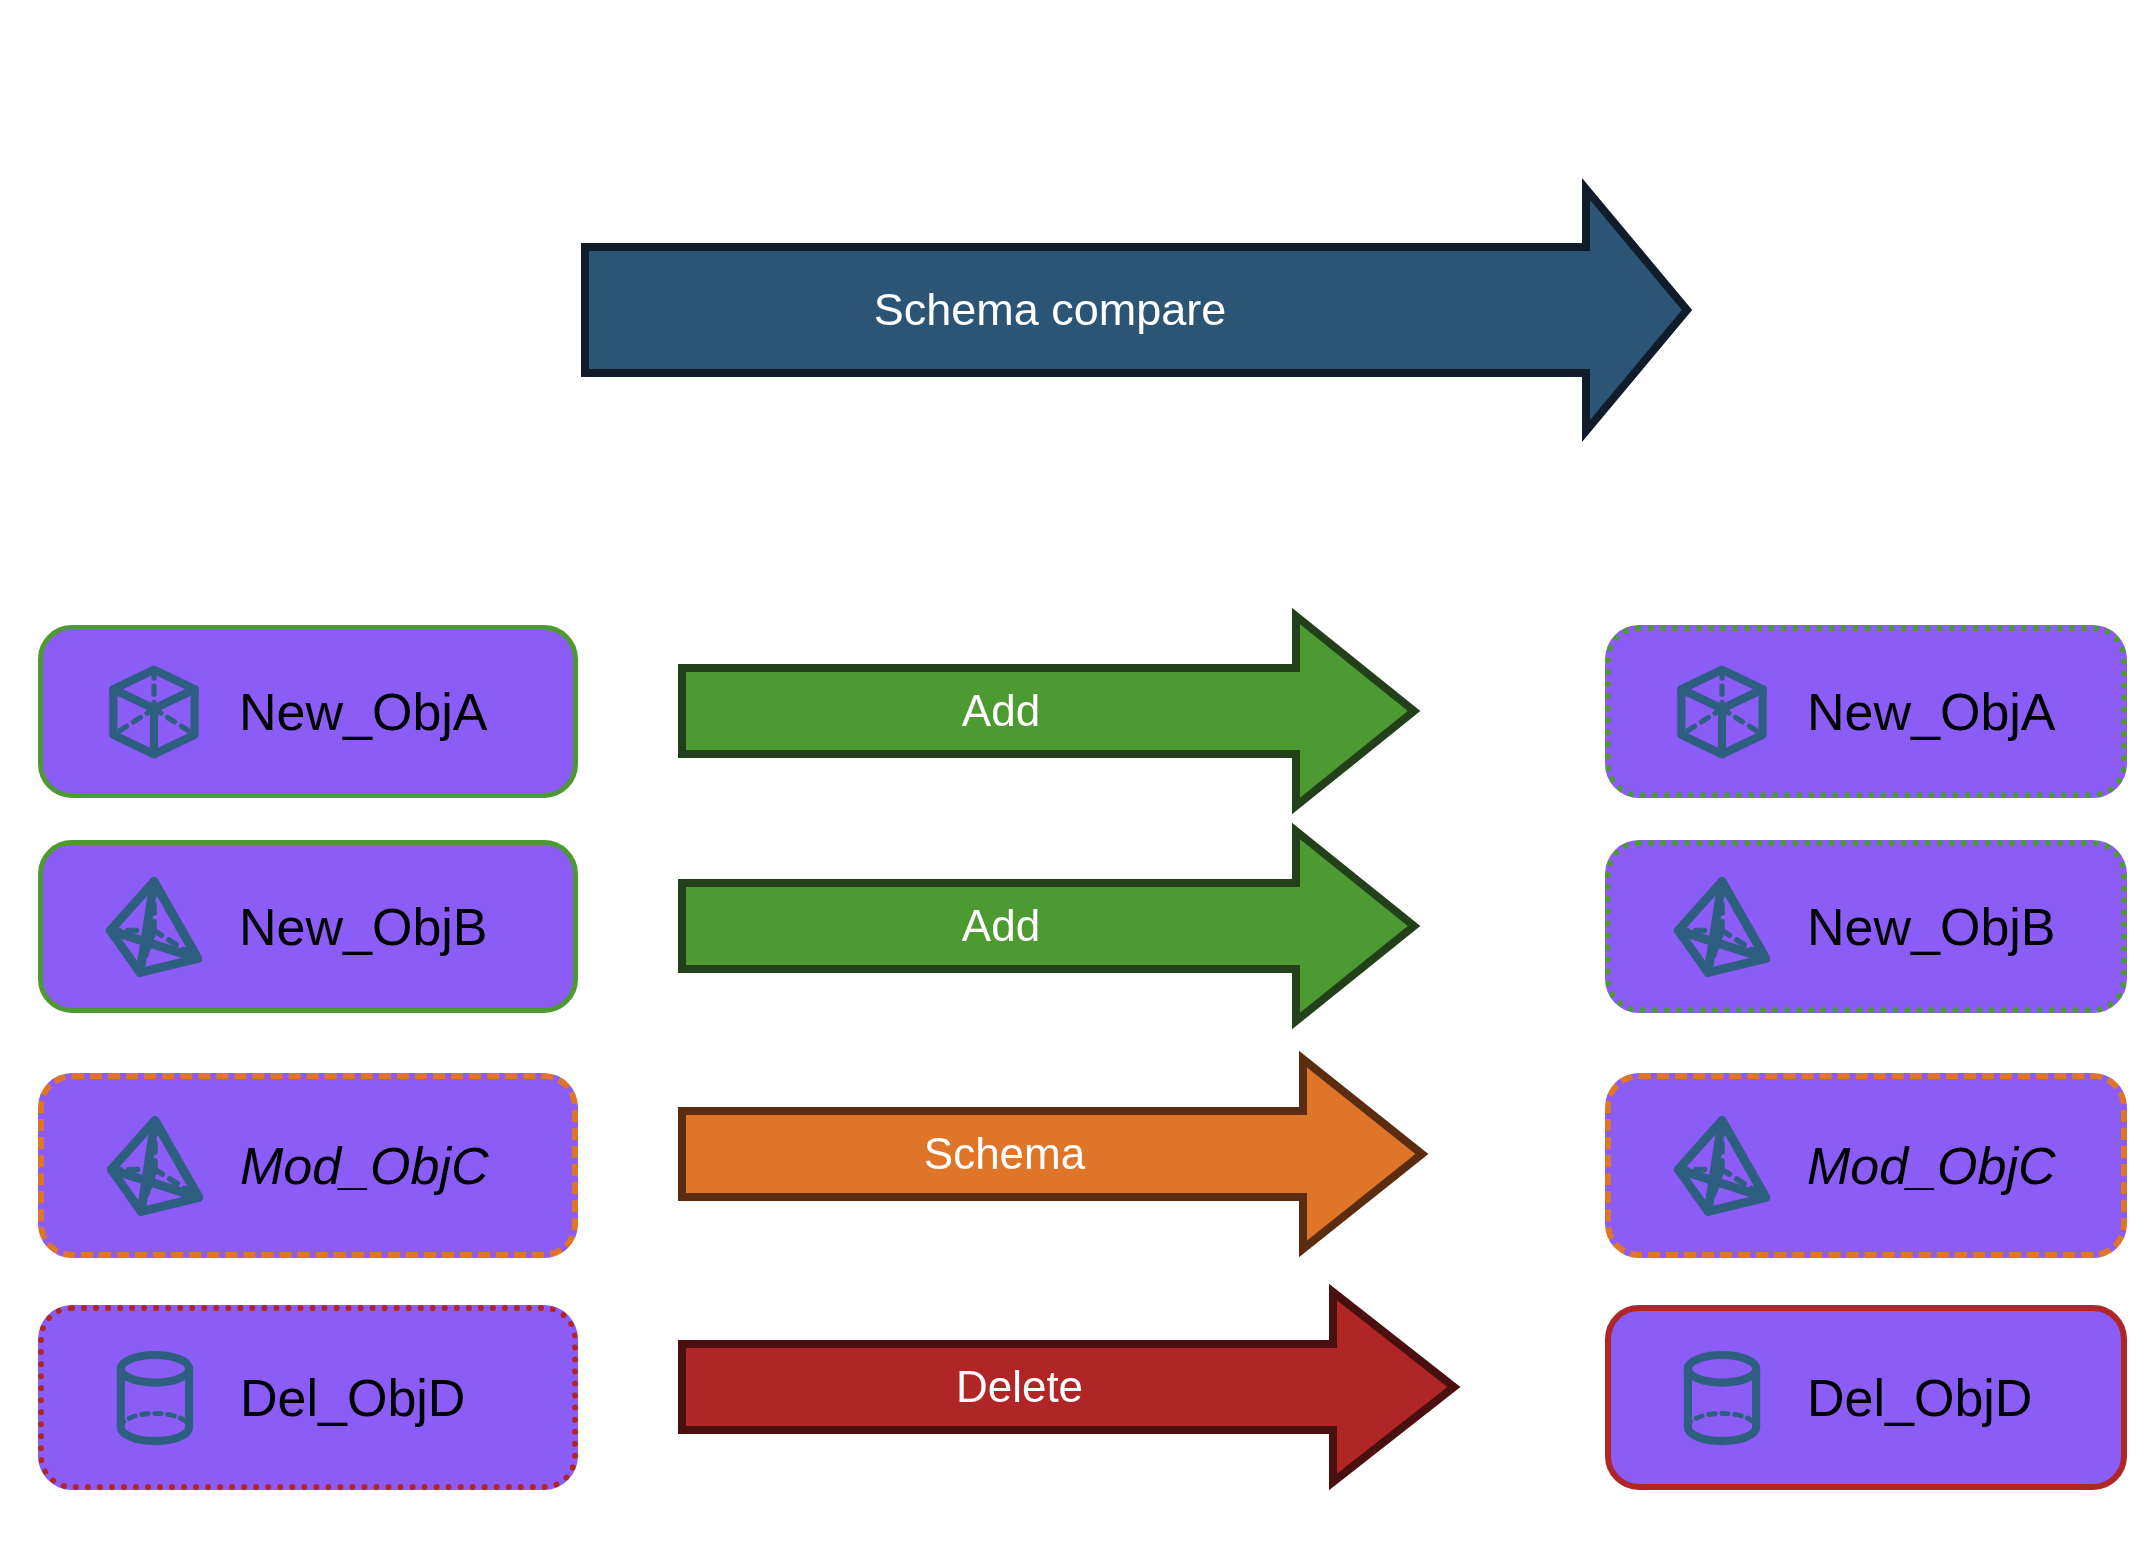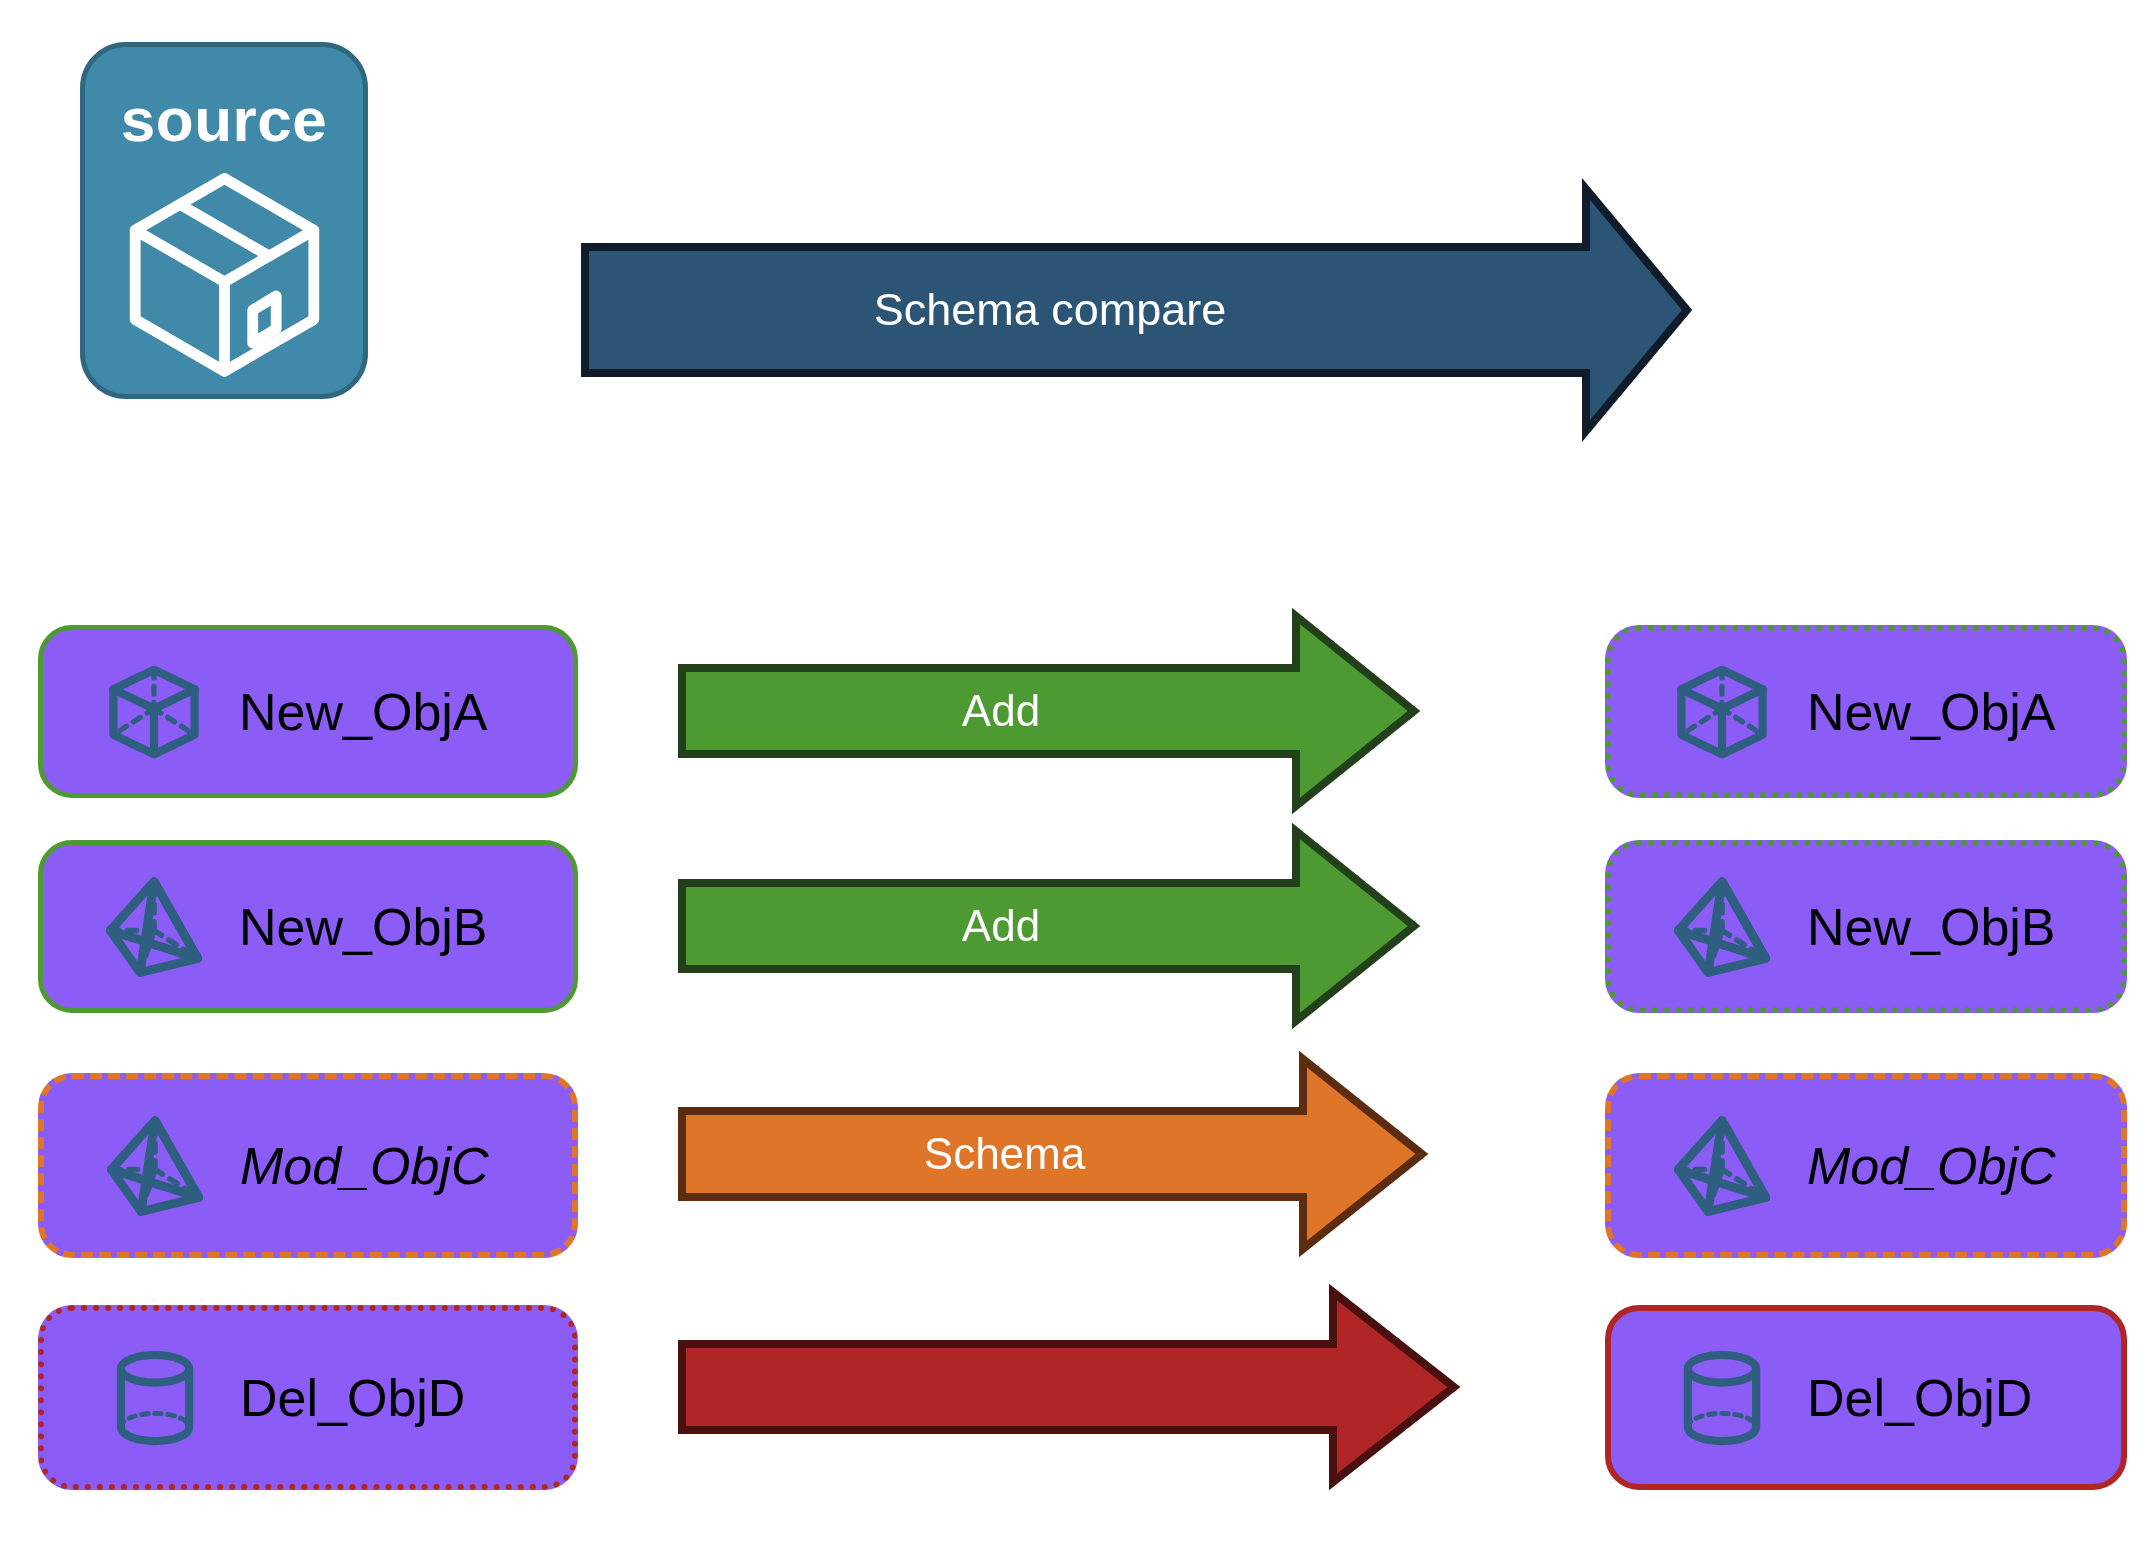--- a/index.html
+++ b/index.html
@@ -64,32 +64,20 @@
     display:flex;align-items:center;justify-content:center;
     color:#ffffff;font-size:44px;white-space:nowrap;margin-left:16px;
   }
   svg{display:block;overflow:visible;}
 </style>
 </head>
 <body>
 
 <div class="stage">
 
-  <div class="endpoint" id="source-card">
-    <div class="ep-title">source</div>
-    <div class="ep-icon">
-      <svg width="235" height="235" viewBox="0 0 100 100" fill="none" stroke="#ffffff" stroke-width="4.6" stroke-linejoin="round" stroke-linecap="round">
-        <path d="M50 10 L88 32 L50 54 L12 32 Z"></path>
-        <path d="M12 32 L12 70 L50 92 L88 70 L88 32"></path>
-        <path d="M50 54 L50 92"></path>
-        <path d="M31 21 L69 43"></path>
-        <path d="M62 66 L62 80 L72 74 L72 60 Z"></path>
-      </svg>
-    </div>
-  </div>
 
   <div id="schema-arrow">
     <svg width="1110" height="250" viewBox="0 0 1110 250" preserveAspectRatio="none">
       <polygon points="4,62 1005,62 1005,4 1106,125 1005,246 1005,188 4,188" fill="#2c5575" stroke="#111c2b" stroke-width="8" stroke-linejoin="miter"></polygon>
     </svg>
     <div class="arrow-label">Schema compare</div>
   </div>
 
 
   <div class="obj-card left b-solid-green" style="left:38px;top:625px;width:540px;height:173px;">
@@ -210,20 +198,21 @@
         <path d="M7 50 A21 8.5 0 0 1 49 50" stroke-dasharray="4 4" stroke-width="3"></path>
       </svg>
     </span>
     <span class="obj-label">Del_ObjD</span>
   </div>
 
   <div class="action-arrow" style="left:678px;top:1288px;width:780px;height:198px;">
     <svg width="780" height="198" viewBox="0 0 780 198" preserveAspectRatio="none">
       <polygon points="4,56 655,56 655,4 776,99 655,194 655,142 4,142" fill="#b02525" stroke="#4a0f0f" stroke-width="8" stroke-linejoin="miter"></polygon>
     </svg>
+    <div class="arrow-label" style="width:651px;height:198px;">Delete</div>
   </div>
 
   <div class="obj-card right b-solid-red" style="left:1605px;top:1305px;width:522px;height:185px;">
     <span class="obj-icon">
       <svg width="96" height="104" viewBox="0 0 56 64" fill="none" stroke="#2e5f80" stroke-width="5" stroke-linejoin="round" stroke-linecap="round">
         <ellipse cx="28" cy="14" rx="21" ry="8.5"></ellipse>
         <path d="M7 14 L7 50 A21 8.5 0 0 0 49 50 L49 14"></path>
         <path d="M7 50 A21 8.5 0 0 1 49 50" stroke-dasharray="4 4" stroke-width="3"></path>
       </svg>
     </span>

